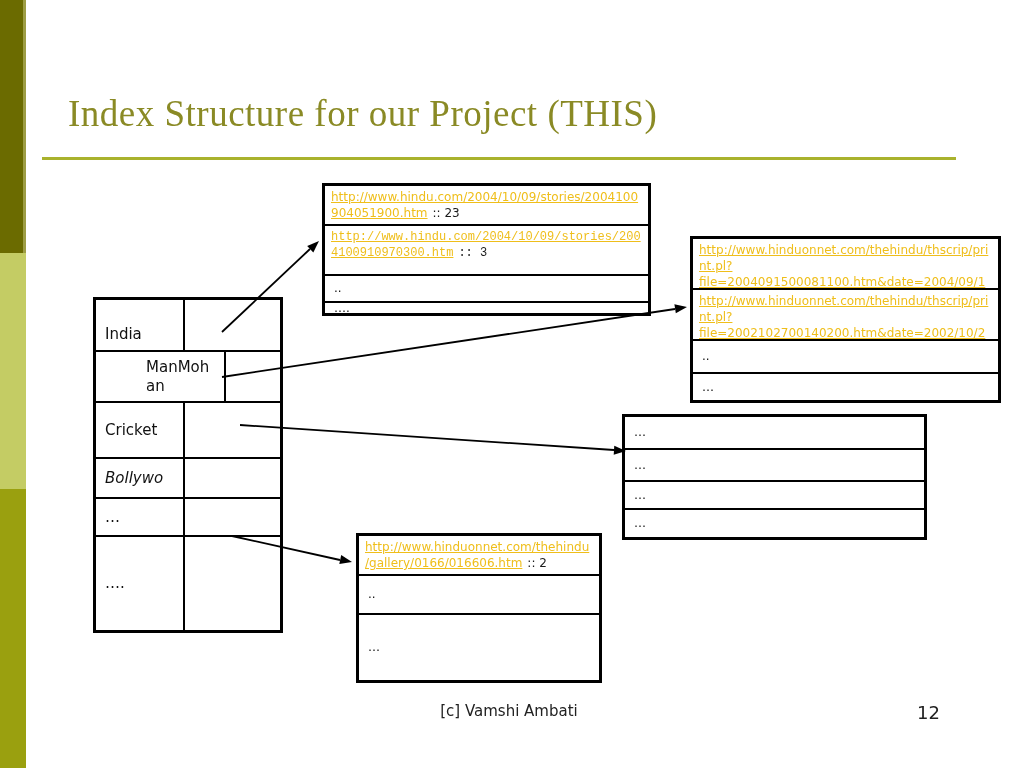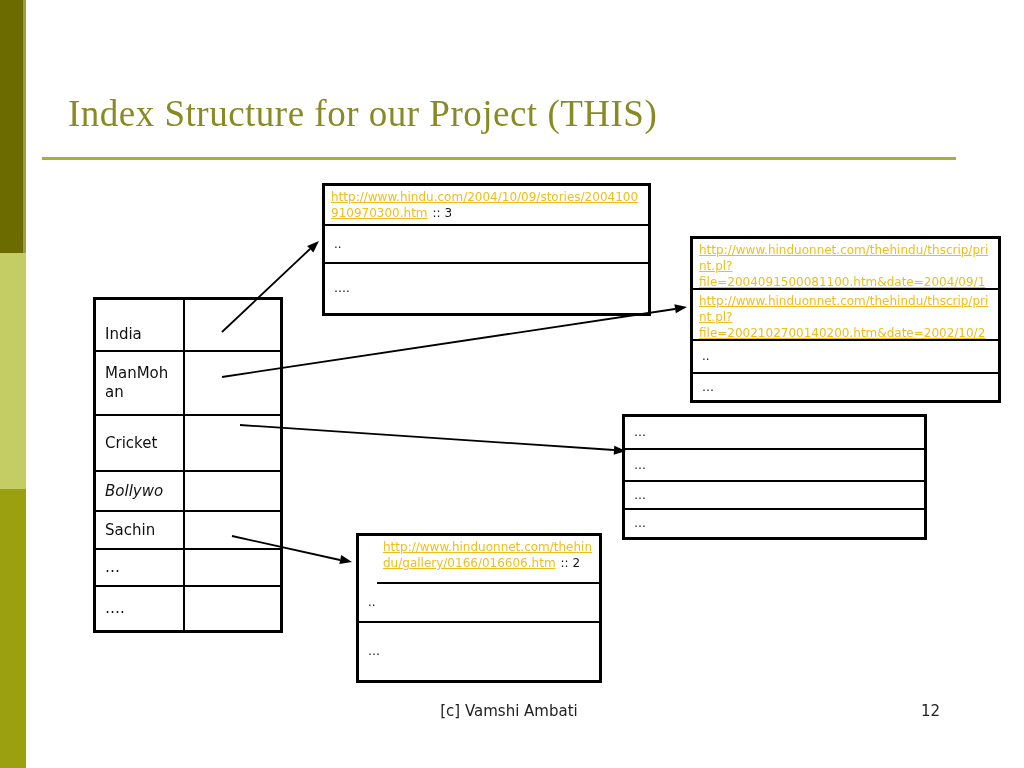--- a/index.html
+++ b/index.html
@@ -21,21 +21,21 @@
   }
   .rule{position:absolute;left:42px;top:157px;width:914px;height:3px;background:#A9B22D;}
   
   .itable{
     position:absolute;left:93px;top:297px;width:190px;height:336px;
     border:3px solid #000;box-sizing:border-box;display:flex;flex-direction:column;background:#fff;
   }
   .trow{display:flex;border-bottom:2px solid #000;box-sizing:border-box;}
   .trow:last-child{border-bottom:none;flex:1;}
   .trow:nth-child(1){height:52px;}
-  .trow:nth-child(2){height:64px;}
+  .trow:nth-child(2){height:51px;padding-left:41px;}
   .trow:nth-child(3){height:56px;}
   .trow:nth-child(4){height:40px;font-style:italic;}
   .trow:nth-child(5){height:38px;}
   .trow:nth-child(6){height:37px;}
   .trow:nth-child(7){height:38px;}
   .term{
     width:89px;border-right:2px solid #000;box-sizing:border-box;
     display:flex;align-items:center;padding-left:9px;font-size:15px;line-height:1.25;color:#111;
   }
   .trow.first .term{align-items:flex-end;padding-bottom:6px;}
@@ -48,39 +48,39 @@
   .box .row{
     border-bottom:2px solid #000;box-sizing:border-box;padding:3px 6px;
     font-size:12px;line-height:1.34;overflow:hidden;overflow-wrap:anywhere;
   }
   .box .row:last-child{border-bottom:none;flex:1;}
   .box .row.dots{display:flex;align-items:center;font-size:12px;color:#111;padding-left:9px;}
   .link{color:#EFBE1A;text-decoration:underline;cursor:pointer;}
   .count{color:#1a1a1a;margin-left:5px;}
   #box-top{left:322px;top:183px;width:329px;height:133px;}
   #box-top .row:nth-child(1){height:40px;}
-  #box-top .row:nth-child(2){height:38px;}
+  #box-top .row:nth-child(2){height:50px;font-family:Liberation Mono, monospace;}
   #box-top .row:nth-child(3){height:27px;}
   #box-right{left:690px;top:236px;width:311px;height:167px;}
   #box-right .row:nth-child(1){height:51px;}
   #box-right .row:nth-child(2){height:51px;}
   #box-right .row:nth-child(3){height:33px;}
   #box-mid{left:622px;top:414px;width:305px;height:126px;}
   #box-mid .row:nth-child(1){height:33px;}
   #box-mid .row:nth-child(2){height:32px;}
   #box-mid .row:nth-child(3){height:28px;}
   #box-bottom{left:356px;top:533px;width:246px;height:150px;}
-  #box-bottom .row:nth-child(1){height:48px;margin-left:18px;}
+  #box-bottom .row:nth-child(1){height:40px;}
   #box-bottom .row:nth-child(2){height:39px;}
   #box-bottom .row:nth-child(3){height:35px;}
   
   .arrows{position:absolute;left:0;top:0;width:1024px;height:768px;pointer-events:none;}
   
   .footer-credit{position:absolute;left:0;right:6px;top:702px;text-align:center;font-size:15px;color:#222;}
-  .page-number{position:absolute;top:702px;right:84px;font-size:15px;color:#222;}
+  .page-number{position:absolute;top:702px;right:84px;font-size:18px;color:#222;}
 </style>
 </head>
 <body>
 
 <div class="slide">
 
   <div class="bar bar-dark"></div>
   <div class="bar-dark-edge"></div>
   <div class="bar bar-light"></div>
   <div class="bar bar-olive"></div>
@@ -99,34 +99,33 @@
     </div>
     <div class="trow">
       <div class="term">Cricket</div>
       <div class="ptr"></div>
     </div>
     <div class="trow">
       <div class="term">Bollywo</div>
       <div class="ptr"></div>
     </div>
     <div class="trow">
-      <div class="term">Sachin</div>
-      <div class="ptr"></div>
-    </div>
-    <div class="trow">
       <div class="term">…</div>
       <div class="ptr"></div>
     </div>
     <div class="trow">
       <div class="term">….</div>
       <div class="ptr"></div>
     </div>
   </div>
 
   <div class="box" id="box-top">
+    <div class="row">
+      <span class="link">http://www.hindu.com/2004/10/09/stories/2004100904051900.htm</span><span class="count">:: 23</span>
+    </div>
     <div class="row">
       <span class="link">http://www.hindu.com/2004/10/09/stories/2004100910970300.htm</span><span class="count">:: 3</span>
     </div>
     <div class="row dots">..</div>
     <div class="row dots">….</div>
   </div>
 
   <div class="box" id="box-right">
     <div class="row">
       <span class="link">http://www.hinduonnet.com/thehindu/thscrip/print.pl?file=2004091500081100.htm&amp;date=2004/09/15/&amp;prd=bl</span>

